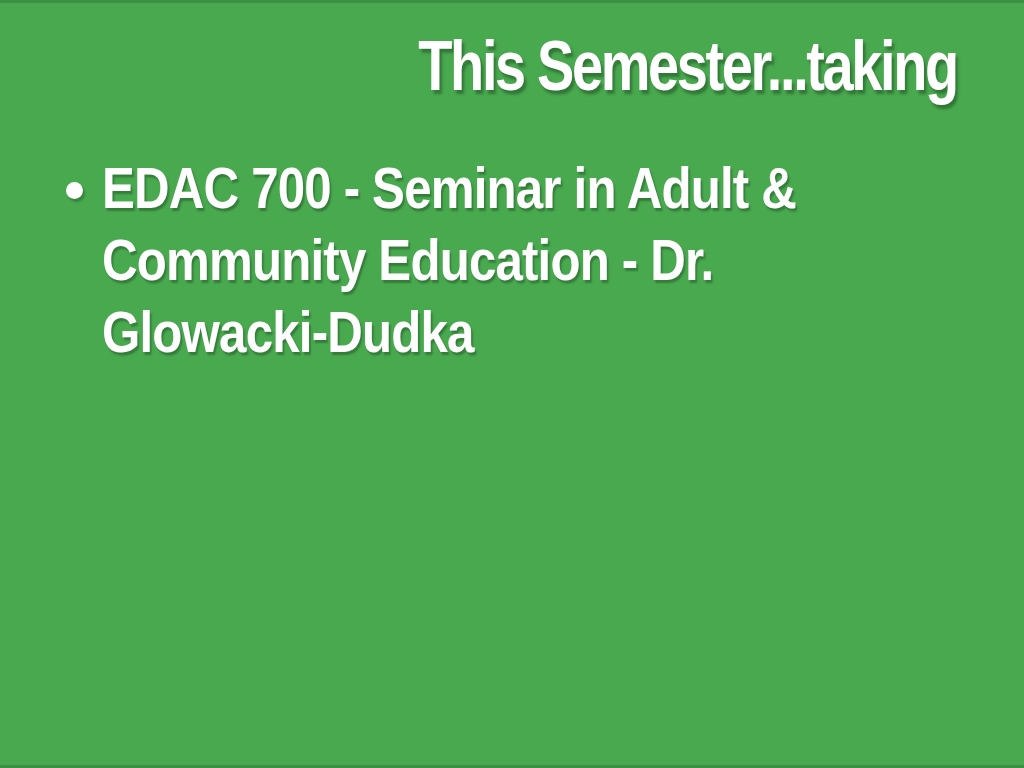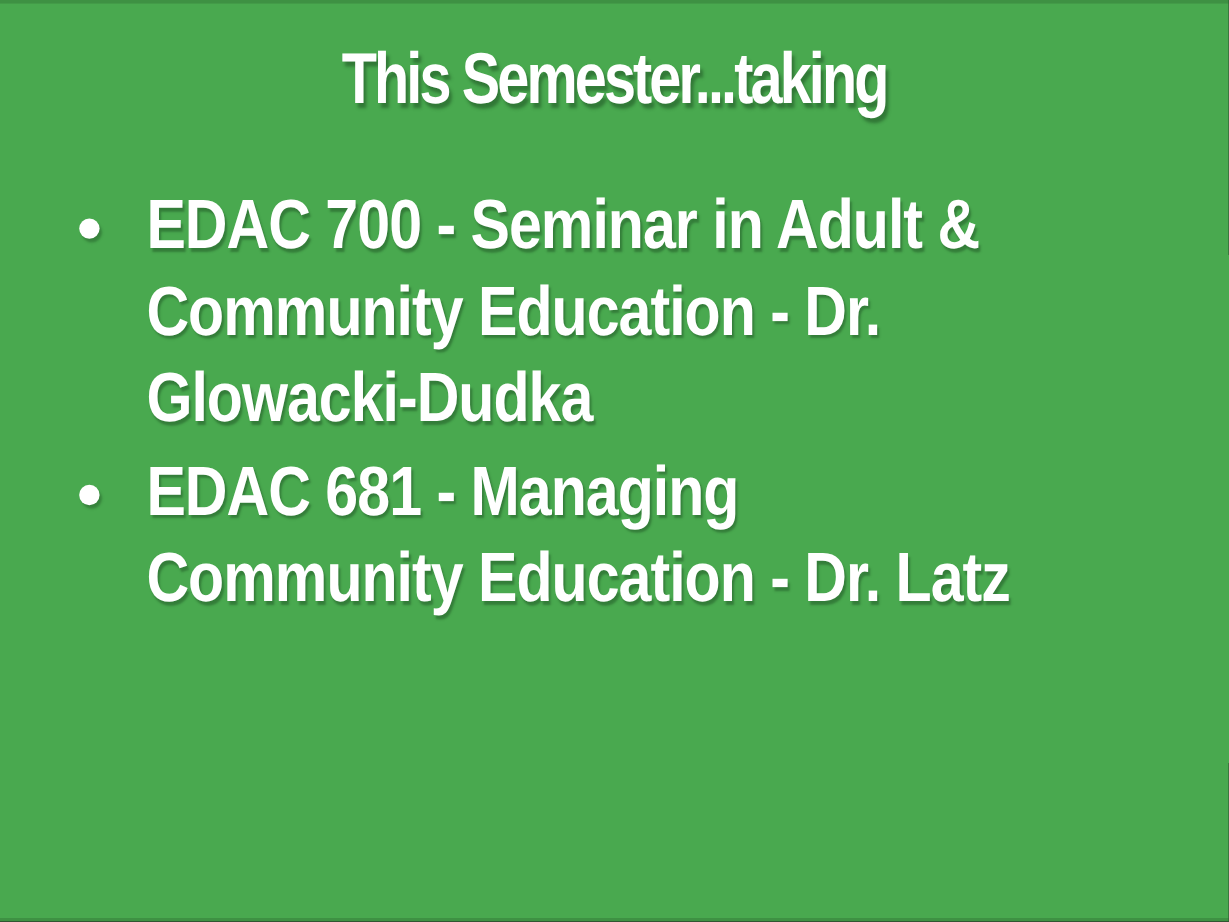--- a/index.html
+++ b/index.html
@@ -24,22 +24,22 @@
   }
   .edge.top { top: 0; }
   .edge.bottom { bottom: 0; }
 
   .title {
     position: absolute;
     top: 14px;
     left: 0;
     width: 100%;
     margin: 0;
-    text-align: center;
-    font-size: 60px;
+    text-align: right;
+    font-size: 70px;
     line-height: 104px;
     font-weight: bold;
     letter-spacing: -3px;
     color: var(--fg, #ffffff);
   }
   .title-inner {
     display: inline-block;
     transform: scaleX(0.80);
     transform-origin: 50% 50%;
     text-shadow: 3px 4px 3px rgba(20, 60, 25, 0.45);
@@ -63,21 +63,21 @@
   .dot {
     flex: 0 0 auto;
     width: 17px;
     height: 17px;
     margin-top: 30px;
     border-radius: 50%;
     background: var(--fg, #ffffff);
     box-shadow: 2px 3px 2px rgba(20, 60, 25, 0.35);
   }
   .lines {
-    margin-left: 39px;
+    margin-left: 19px;
     color: var(--fg, #ffffff);
     font-size: 58px;
     font-weight: bold;
     letter-spacing: -1px;
     line-height: 72px;
   }
   .line {
     white-space: nowrap;
     transform: scaleX(0.85);
     transform-origin: 0 50%;
@@ -98,23 +98,16 @@
     <li class="bullet-item">
       <span class="dot"></span>
       <div class="lines">
         <div class="line">EDAC 700 - Seminar in Adult &amp;</div>
         <div class="line">Community Education - Dr.</div>
         <div class="line">Glowacki-Dudka</div>
       </div>
     </li>
 
 
-    <li class="bullet-item">
-      <span class="dot"></span>
-      <div class="lines">
-        <div class="line">EDAC 681 - Managing</div>
-        <div class="line">Community Education - Dr. Latz</div>
-      </div>
-    </li>
   </ul>
 
   <div class="edge bottom"></div>
 </div>
 
 </body></html>

